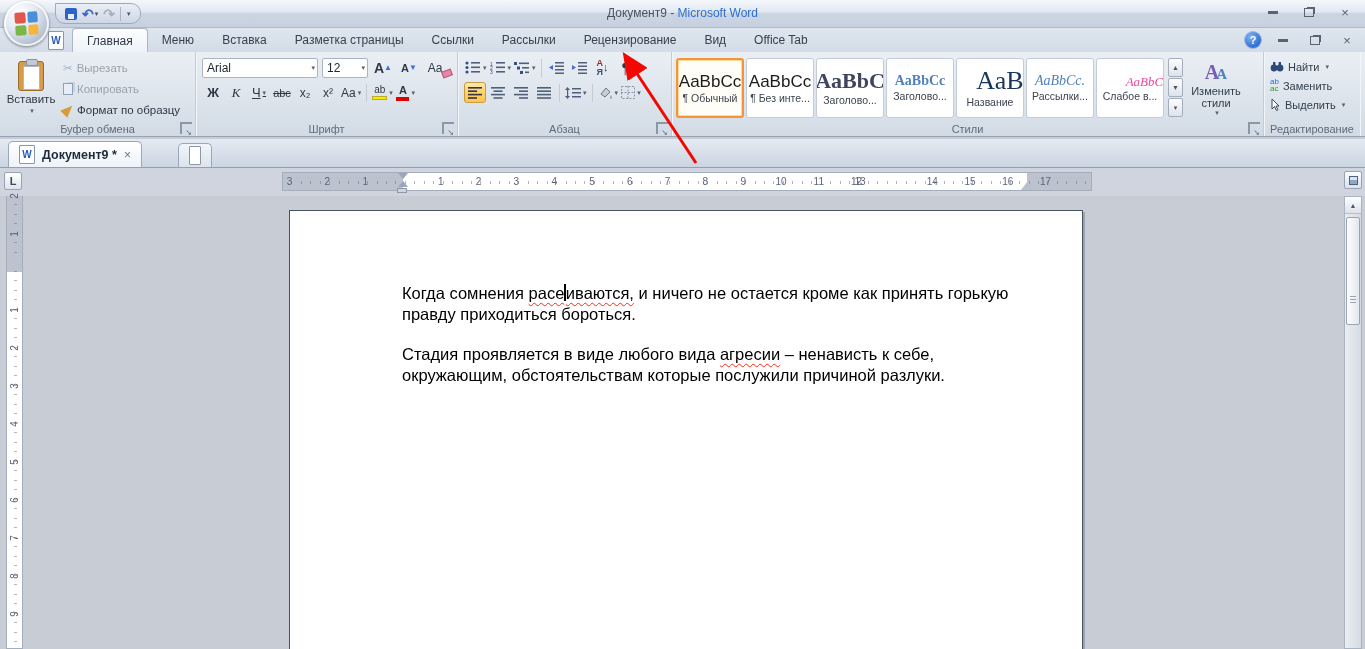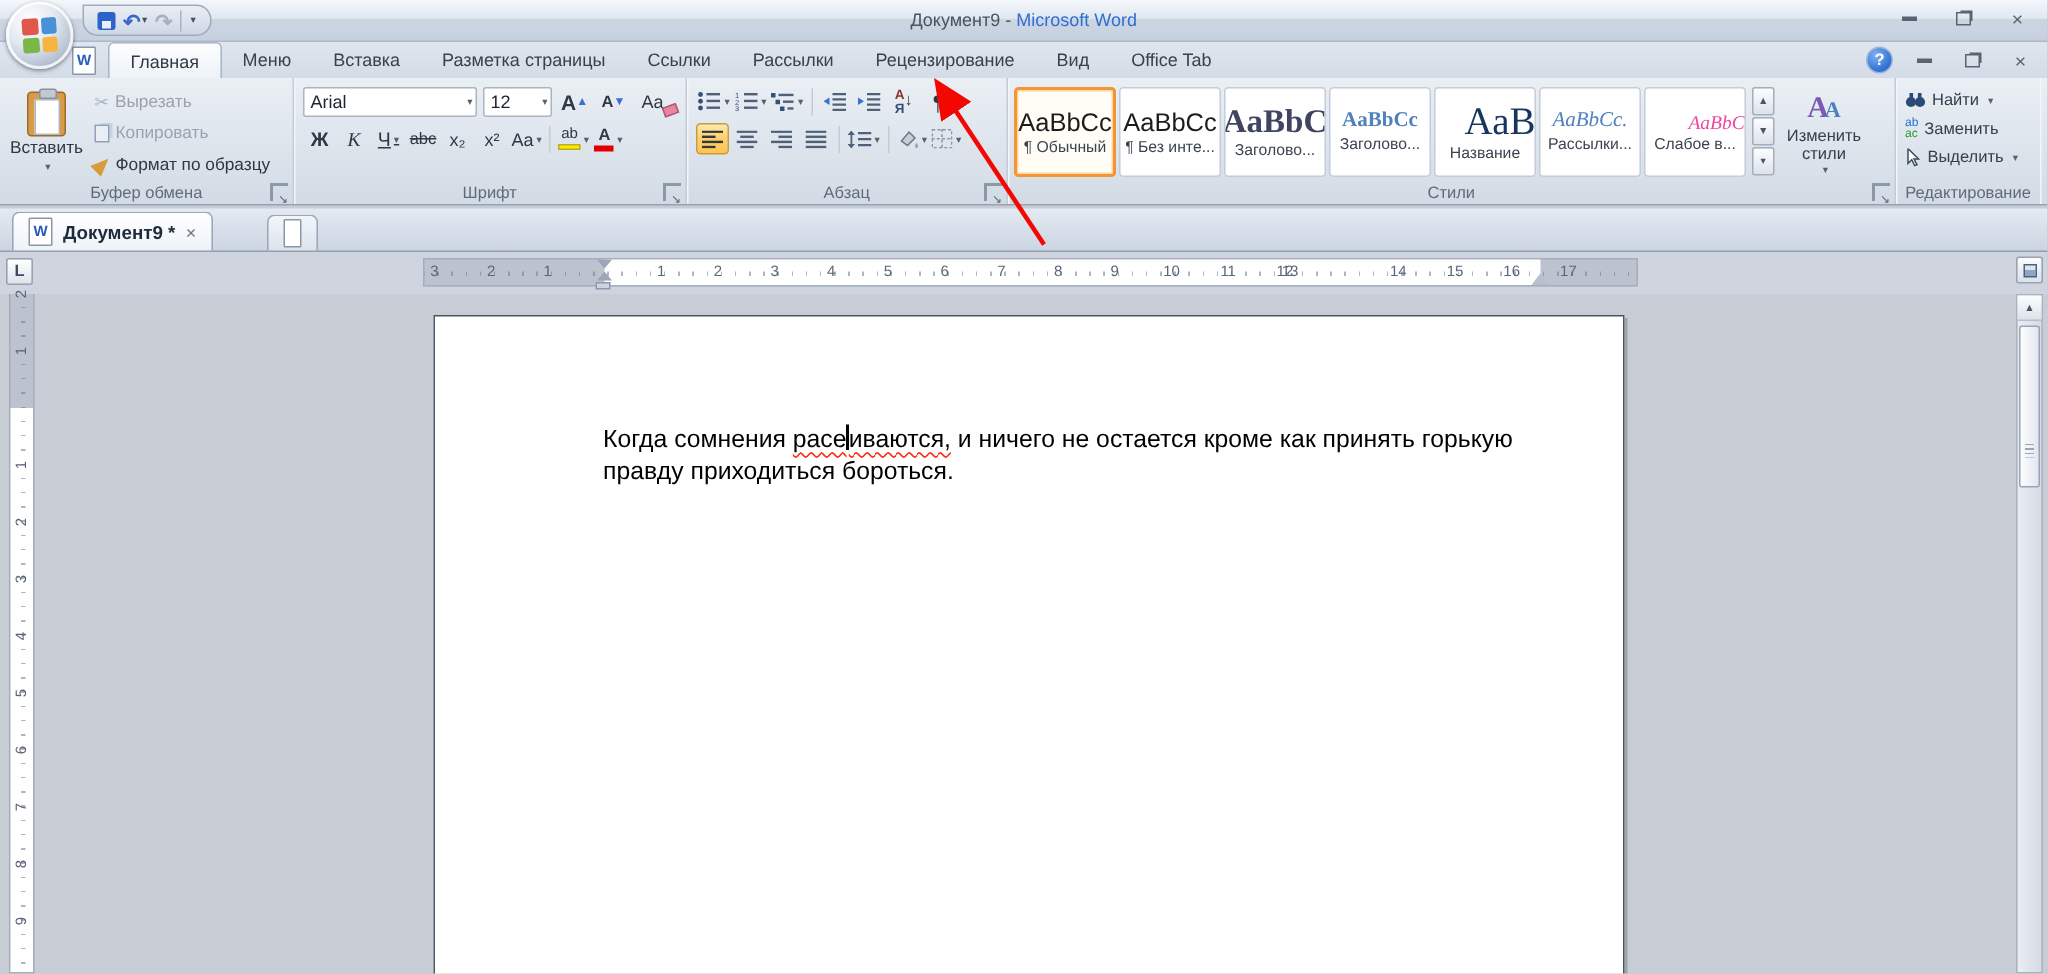--- a/index.html
+++ b/index.html
@@ -625,20 +625,24 @@
       <span class="vnum" style="top: 374px;">8</span>
       <span class="vnum" style="top: 412px;">9</span>
     </div>
 
   <div class="page">
     <div class="textblock">
       <p class="para">
         <span>Когда сомнения </span><span class="misspell">расе</span><span class="caret"></span><span class="misspell">иваются,</span><span> и ничего не остается кроме как принять горькую</span><br>
         <span>правду приходиться бороться.</span>
       </p>
+      <p class="para">
+        <span>Стадия проявляется в виде любого вида </span><span class="misspell">агресии</span><span> – ненависть к себе,</span><br>
+        <span>окружающим, обстоятельствам которые послужили причиной разлуки.</span>
+      </p>
     </div>
   </div>
 
   <div class="scrollbar">
     <div class="sb-up">▲</div>
     <div class="sb-thumb"></div>
   </div>
 </div>
 
 <svg class="arrow-overlay" width="1365" height="649">

